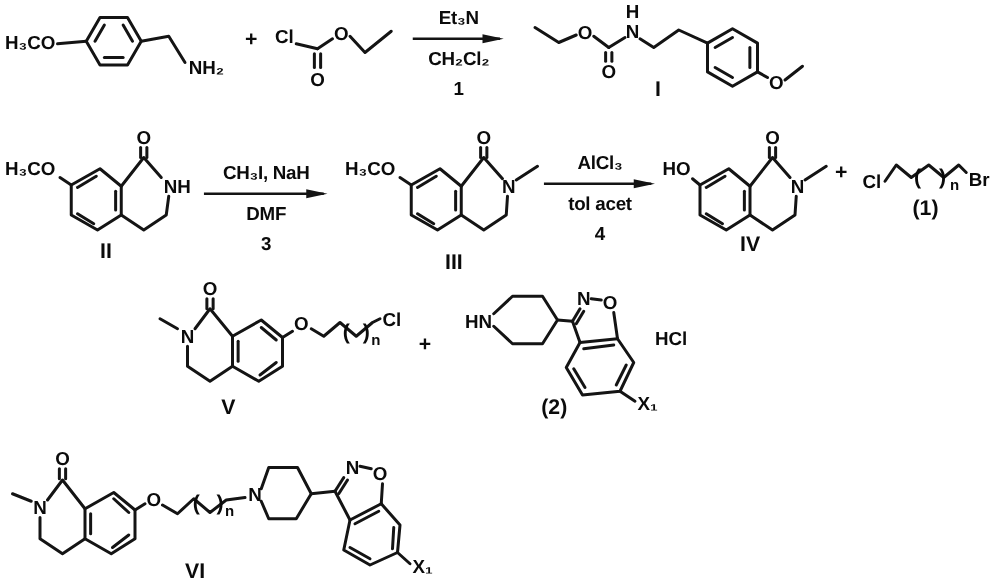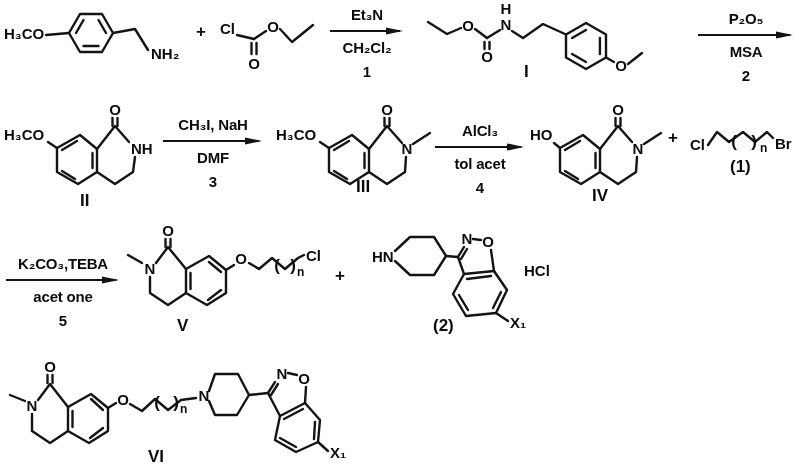--- a/index.html
+++ b/index.html
@@ -78,49 +78,40 @@
       <path d="M208,62 L222,51"></path>
     </g>
     <text x="48" y="29" text-anchor="middle">O</text>
     <text x="67" y="60" text-anchor="middle">O</text>
     <text x="86" y="28" text-anchor="middle">N</text>
     <text x="86" y="12" text-anchor="middle">H</text>
     <text x="201" y="69" text-anchor="middle">O</text>
   </svg>
   <div class="clabel" style="left:524px;top:62px">I</div>
 
-  <div class="rxn" style="left:698px;top:10px;width:96px">
-    <div class="lbl">P₂O₅</div>
-    <svg width="96" height="12">
-      <line class="arrowline" x1="0" y1="6" x2="92" y2="6"></line>
-      <polygon class="arrowhead" points="78,2.4 95,6 78,9.6"></polygon>
-    </svg>
-    <div class="lbl">MSA</div>
-    <div class="num">2</div>
-  </div>
 
   <svg class="struct" style="left:4px;top:100px" width="166" height="98" viewBox="0 0 166 98">
     <g>
       <path d="M44,42 L53,48"></path>
       <path d="M76,35 L93,49 L93,72 L74,84 L53,72 L53,48 Z"></path>
       <path d="M58,50 L73,41"></path>
         <path d="M88.5,53 L88.5,68"></path>
         <path d="M71,79 L58,71"></path>
       <path d="M93,49 L111,26 L125,42"></path>
       <path d="M131,57 L129,72 L111,84 L93,72"></path>
       <path d="M108.5,18 L108.5,26"></path>
         <path d="M113.5,18 L113.5,26"></path>
     </g>
     <text x="0" y="40">H₃CO</text>
     <text x="111" y="15" text-anchor="middle">O</text>
     <text x="127" y="54">NH</text>
   </svg>
   <div class="clabel" style="left:80px;top:191px">II</div>
 
-  <div class="rxn" style="left:163px;top:116px;width:100px">
+  <div class="rxn" style="left:163px;top:130px;width:100px">
     <div class="lbl">CH₃I, NaH</div>
     <svg width="100" height="12">
       <line class="arrowline" x1="0" y1="6" x2="96" y2="6"></line>
       <polygon class="arrowhead" points="82,2.4 99,6 82,9.6"></polygon>
     </svg>
     <div class="lbl">DMF</div>
     <div class="num">3</div>
   </div>
 
   <svg class="struct" style="left:276px;top:100px" width="174" height="98" viewBox="0 0 174 98">
@@ -133,21 +124,21 @@
       <path d="M93,49 L111,26 L126,43"></path>
       <path d="M137,44 L154,33"></path>
       <path d="M130,57 L129,72 L111,84 L93,72"></path>
       <path d="M108.5,18 L108.5,26"></path>
         <path d="M113.5,18 L113.5,26"></path>
     </g>
     <text x="0" y="40">H₃CO</text>
     <text x="111" y="15" text-anchor="middle">O</text>
     <text x="131" y="54" text-anchor="middle">N</text>
   </svg>
-  <div class="clabel" style="left:356px;top:177px">III</div>
+  <div class="clabel" style="left:356px;top:200px">III</div>
 
   <div class="rxn" style="left:435px;top:122px;width:90px">
     <div class="lbl">AlCl₃</div>
     <svg width="90" height="12">
       <line class="arrowline" x1="0" y1="6" x2="86" y2="6"></line>
       <polygon class="arrowhead" points="72,2.4 89,6 72,9.6"></polygon>
     </svg>
     <div class="lbl">tol acet</div>
     <div class="num">4</div>
   </div>
@@ -178,29 +169,20 @@
       <polyline points="20,27 29,14 41,24 55,14 67,24 79,14 85,20"></polyline>
     </g>
     <text x="2" y="32">Cl</text>
     <text x="87" y="31">Br</text>
     <text class="paren" x="46" y="29" text-anchor="middle">(</text>
     <text class="paren" x="66" y="29" text-anchor="middle">)</text>
     <text class="sub" x="72" y="34">n</text>
   </svg>
   <div class="clabel" style="left:730px;top:157px">(1)</div>
 
-  <div class="rxn" style="left:6px;top:255px;width:114px">
-    <div class="lbl">K₂CO₃,TEBA</div>
-    <svg width="114" height="12">
-      <line class="arrowline" x1="0" y1="6" x2="110" y2="6"></line>
-      <polygon class="arrowhead" points="96,2.4 113,6 96,9.6"></polygon>
-    </svg>
-    <div class="lbl">acet one</div>
-    <div class="num">5</div>
-  </div>
 
   <svg class="struct" style="left:120px;top:222px" width="218" height="104" viewBox="0 0 218 104">
     <g>
       <path d="M8,33 L22,41"></path>
       <path d="M36,41 L48,25 L66,47"></path>
       <path d="M45.5,17 L45.5,25"></path>
         <path d="M50.5,17 L50.5,25"></path>
       <path d="M66,47 L89,34 L106,48 L106,71 L87,83 L66,71 Z"></path>
       <path d="M70.5,51 L70.5,67"></path>
         <path d="M89,40 L101,50"></path>

